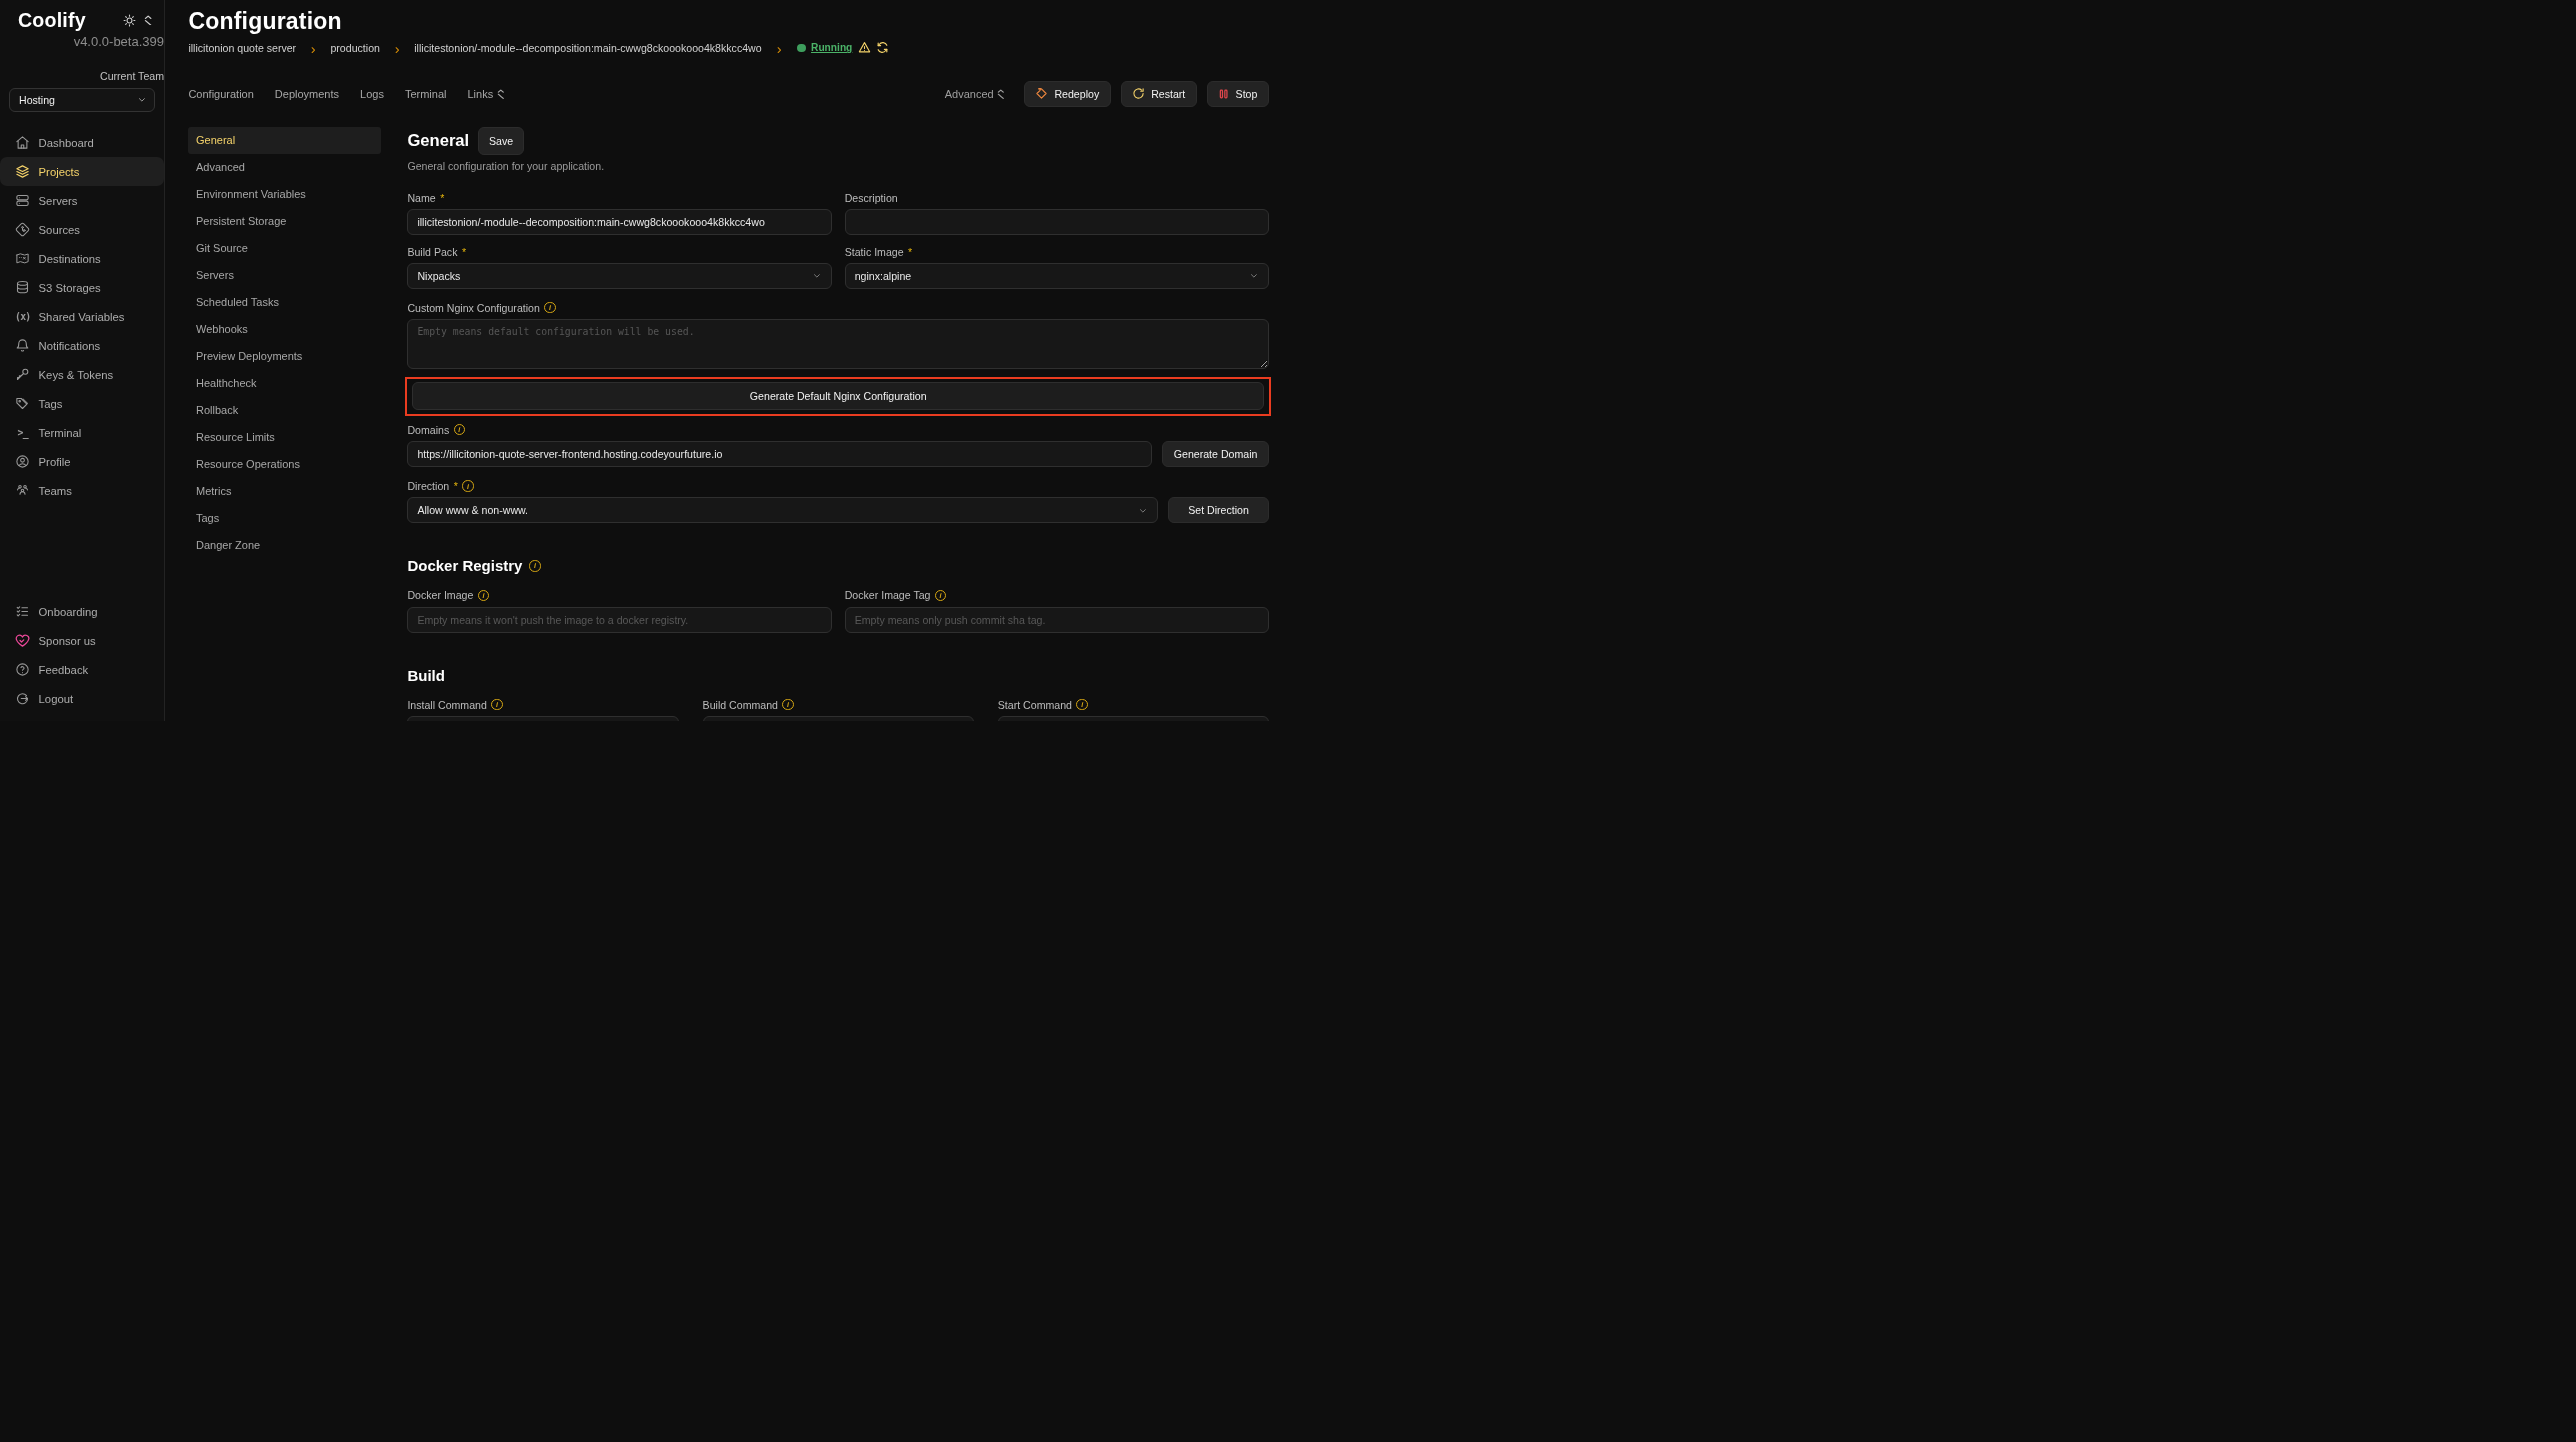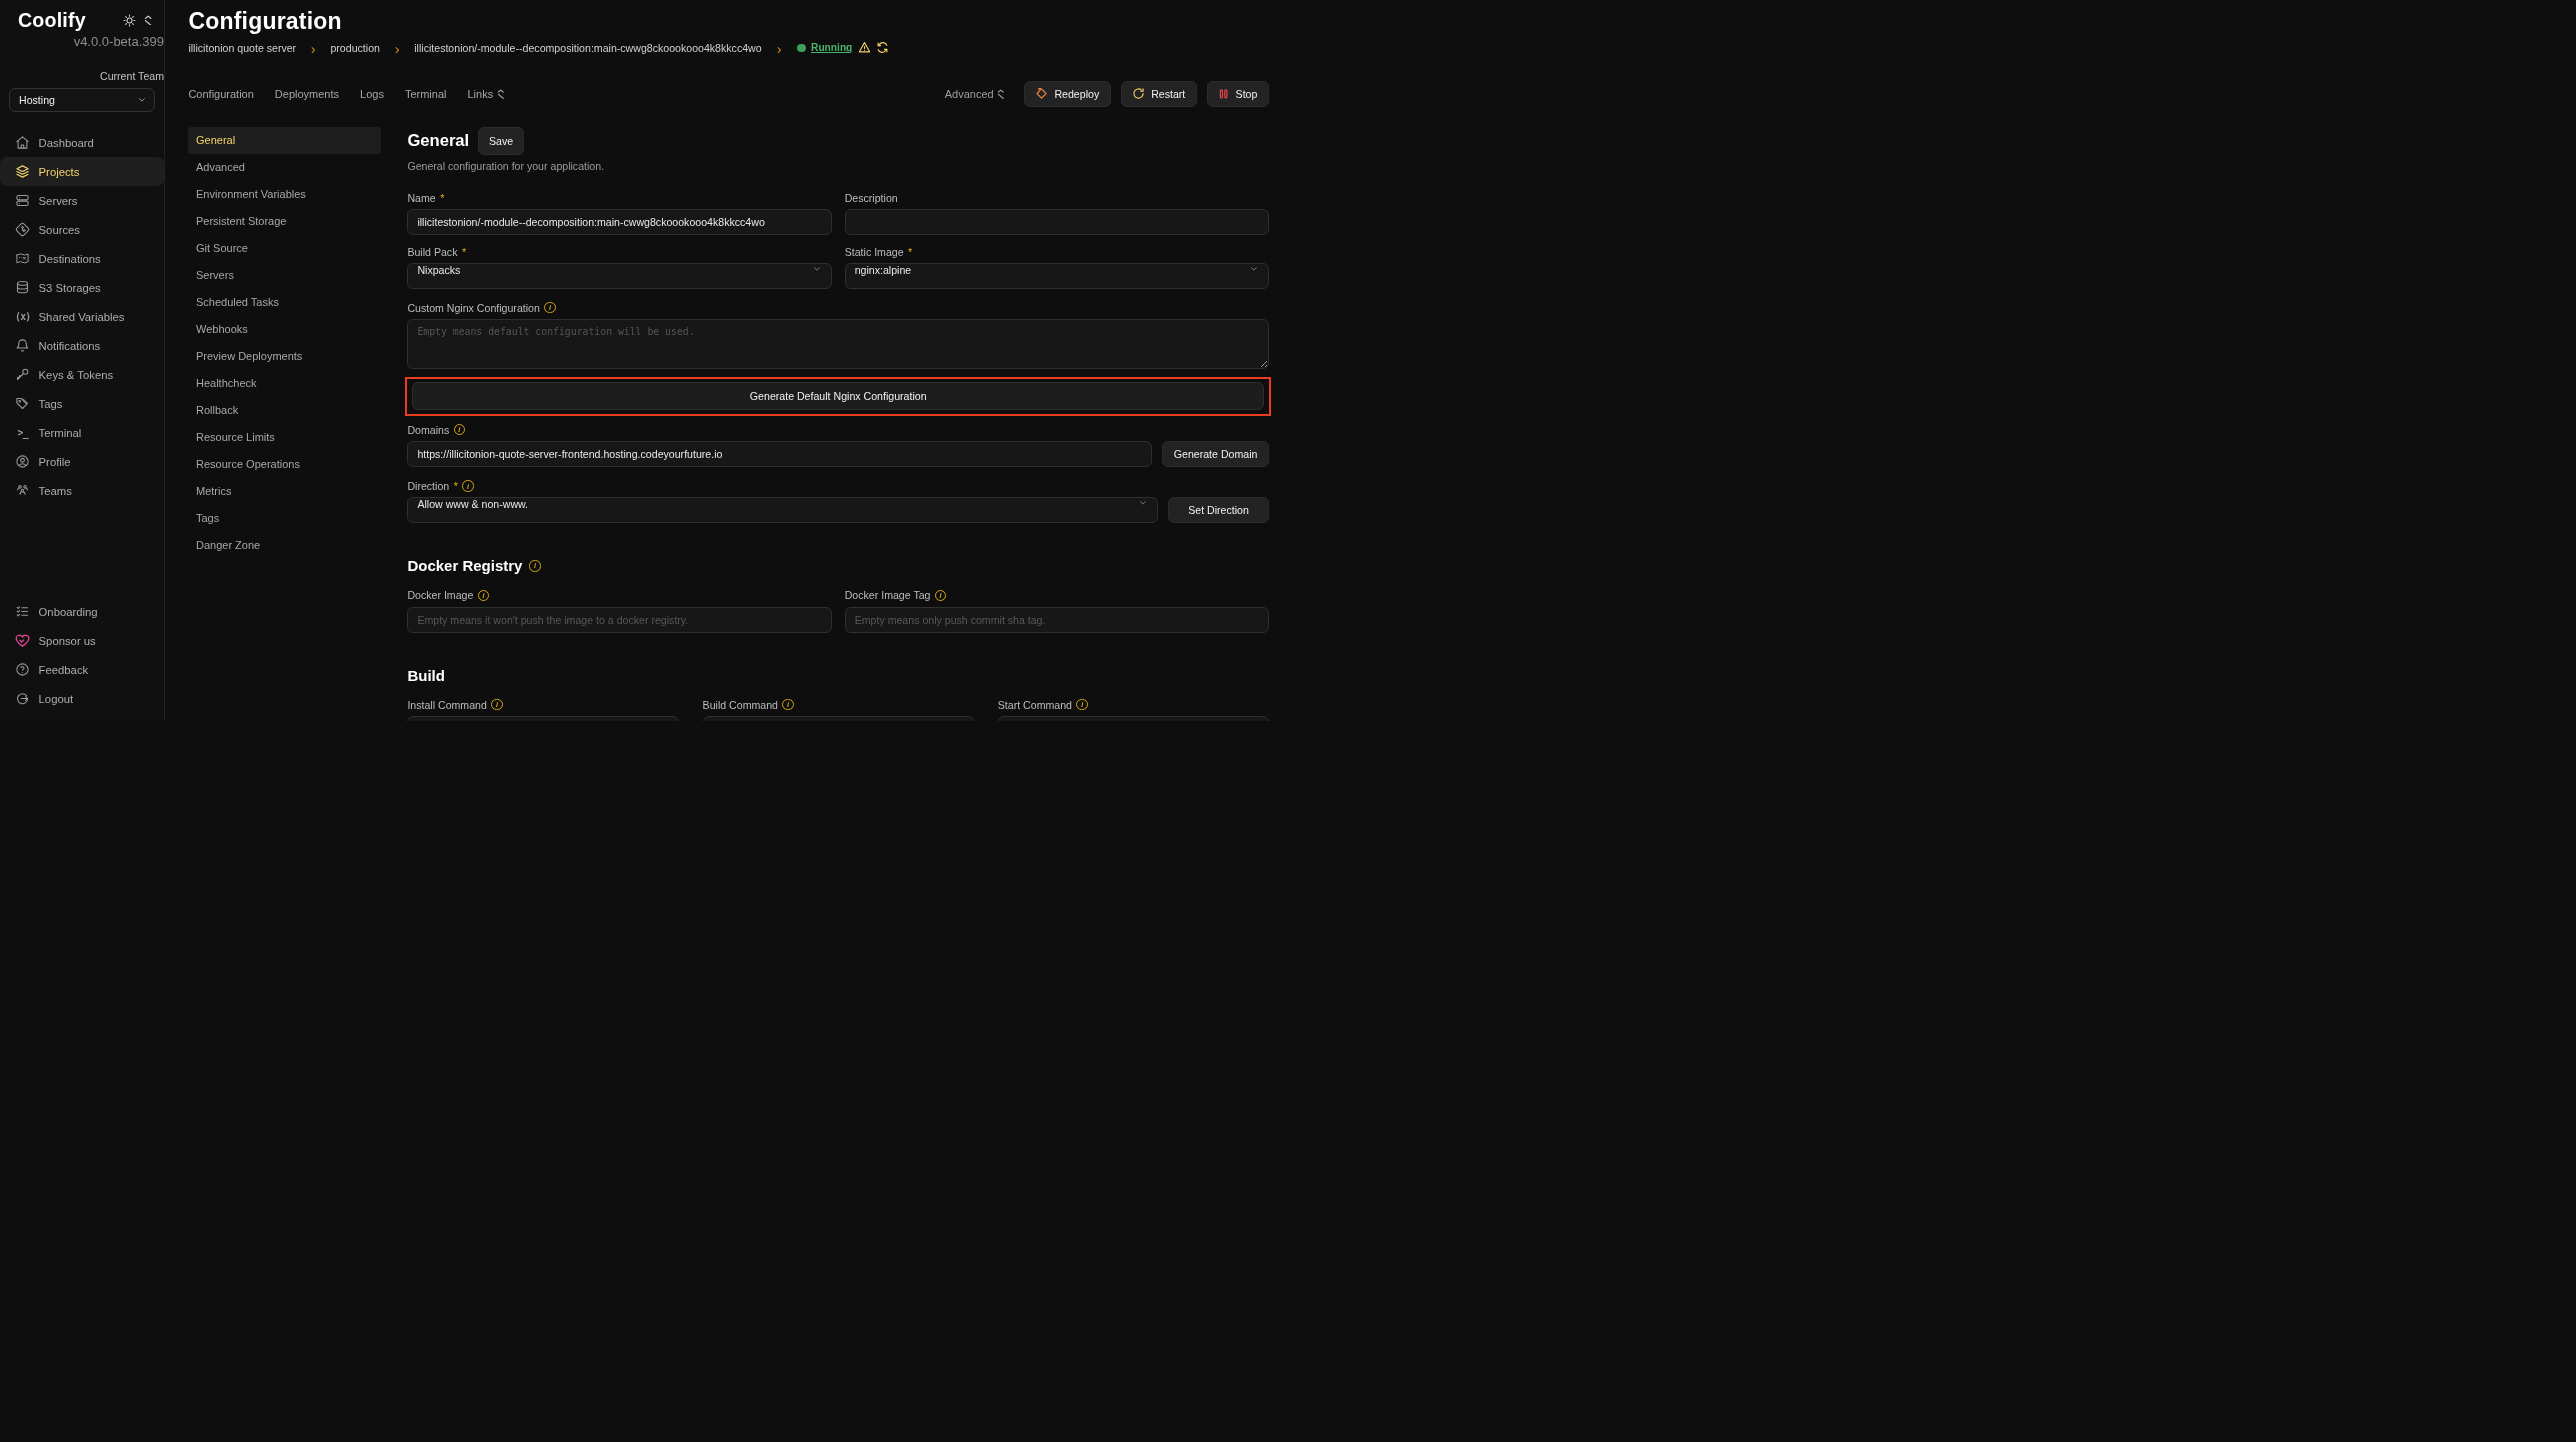--- a/index.html
+++ b/index.html
@@ -64,21 +64,21 @@
   .label-row { display:flex; align-items:center; gap:4.5px; font-size:10.6px; color:#bdbdbd; margin-bottom:5.3px; }
   .req { color:#e7b60c; }
   .info { width:11.3px; height:11.3px; border:1.1px solid #d6a714; border-radius:50%; color:#d6a714;
     font-size:7.2px; font-weight:700; display:inline-flex; align-items:center; justify-content:center; font-style:italic; cursor:pointer; }
   .grid2 { display:grid; grid-template-columns:1fr 1fr; gap:13px; }
   .grid3 { display:grid; grid-template-columns:1fr 1fr 1fr; gap:24px; }
   .input, .select, .textarea {
     width:100%; height:26px; background:#171717; border:0.8px solid #2f2f2f; border-radius:6px;
     color:#e9e9e9; font-size:10.6px; font-family:inherit; padding:0 9px; outline:none; }
   .input::placeholder { color:#585858; }
-  .select { display:flex; align-items:flex-start; cursor:pointer; }
+  .select { display:flex; align-items:center; cursor:pointer; }
   .select .chev { margin-left:auto; color:#8f8f8f; }
   .textarea { height:50px; padding:6px 9px; resize:vertical;
     font-family:"DejaVu Sans Mono","Liberation Mono",monospace; font-size:9.8px; }
   .textarea::placeholder { color:#565656; }
   .mt14 { margin-top:10.6px; } .mt16 { margin-top:13px; } .mt10 { margin-top:7.6px; }
   .annotation-box { border:2.3px solid #ea3c20; margin:4.5px -2.3px 0 -2.3px; padding:3.8px 5.3px; }
   .wide-btn { width:100%; height:28px; justify-content:center; background:#1d1d1d; border:0.8px solid #2e2e2e; }
   .inline-row { display:flex; gap:9.8px; }
   .inline-row .grow { flex:1; }
   .side-btn { min-width:101px; justify-content:center; height:26px; }

